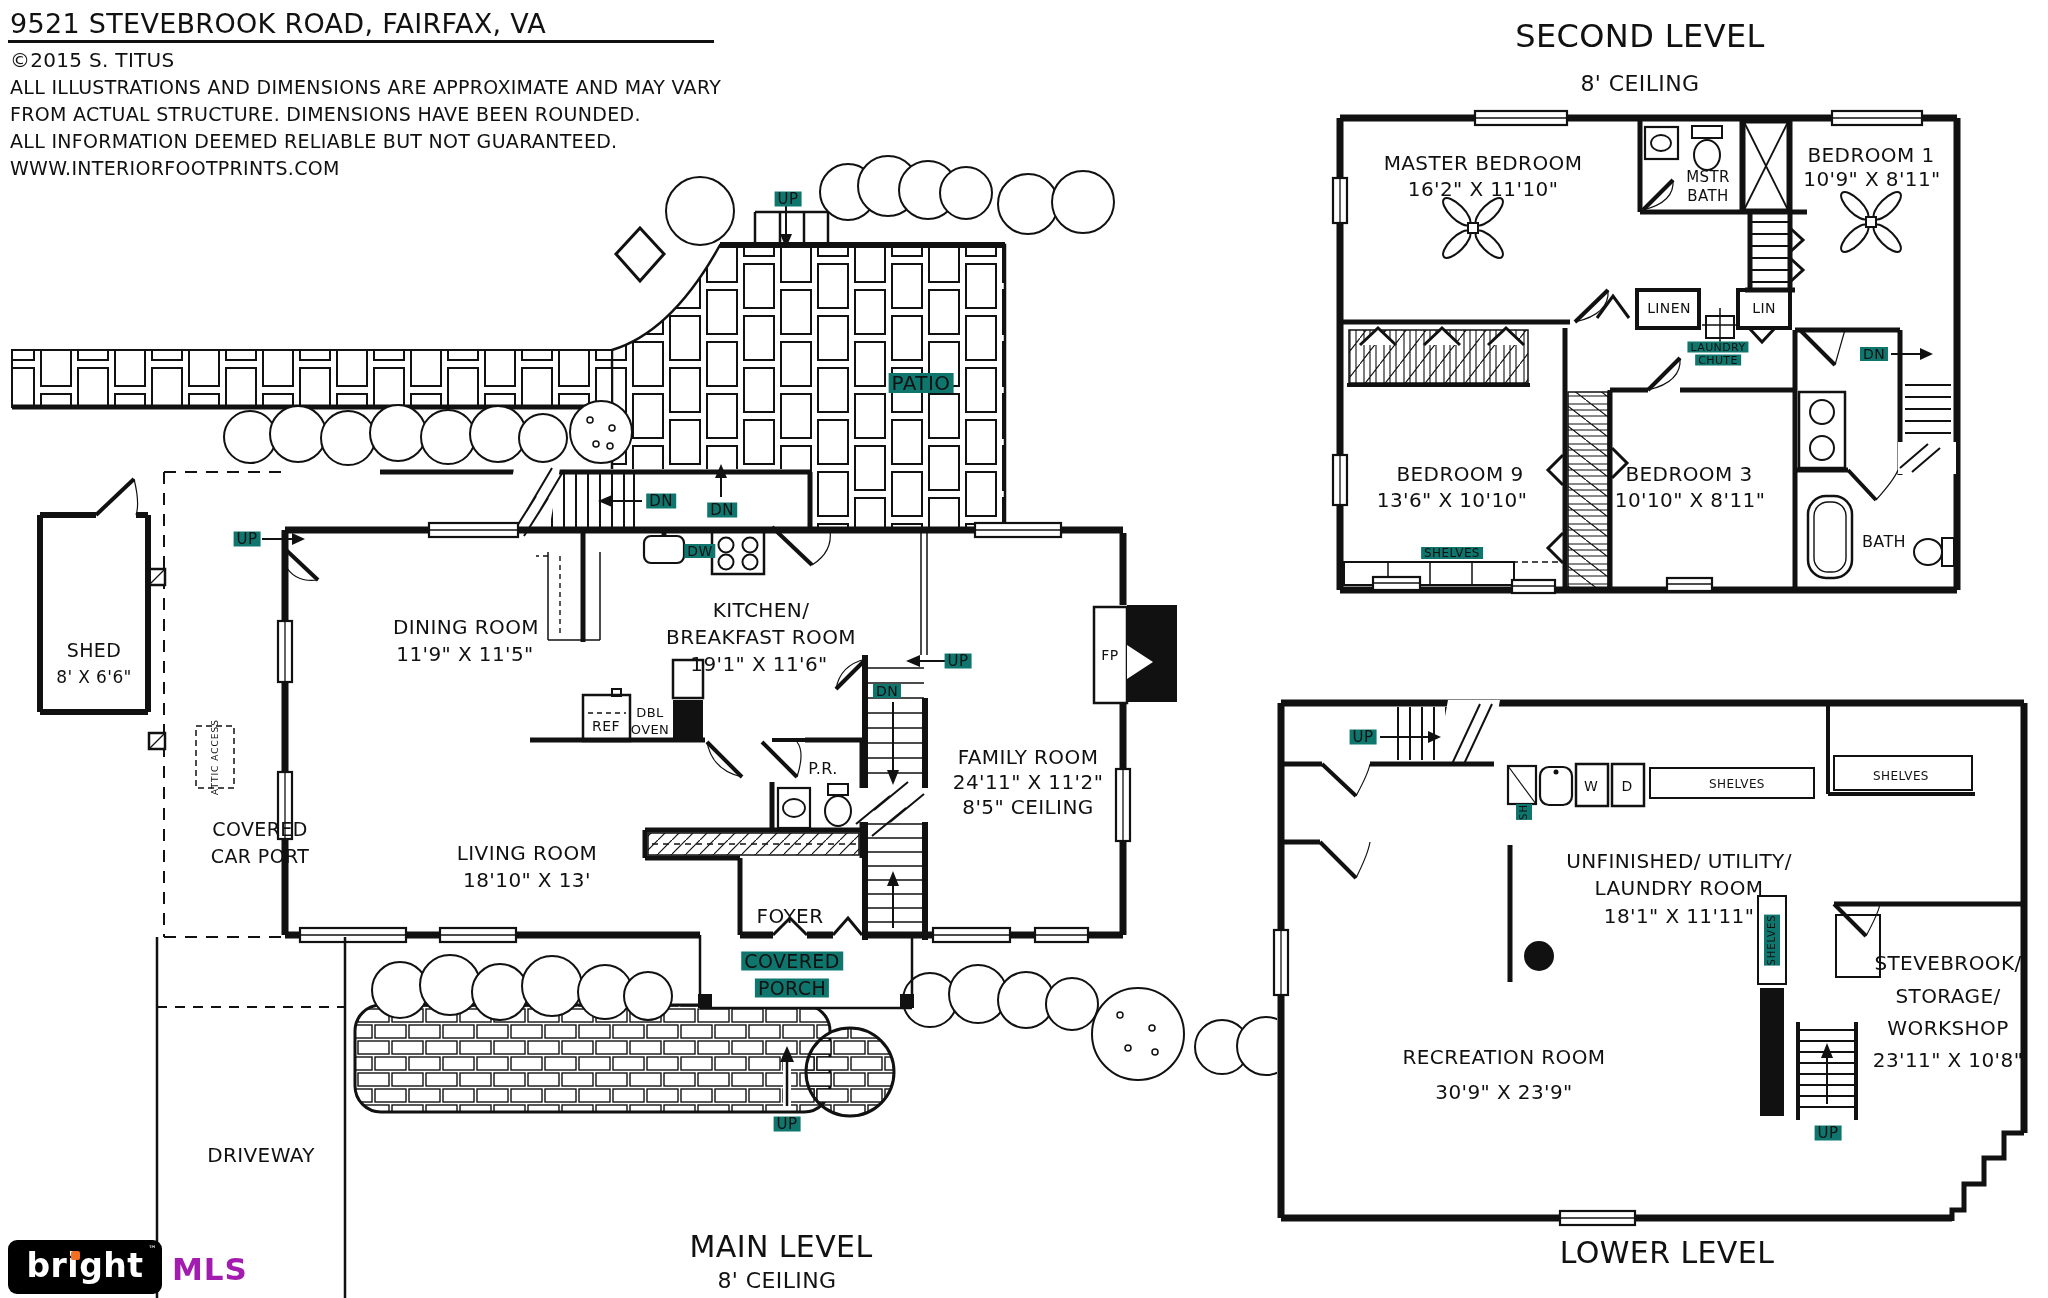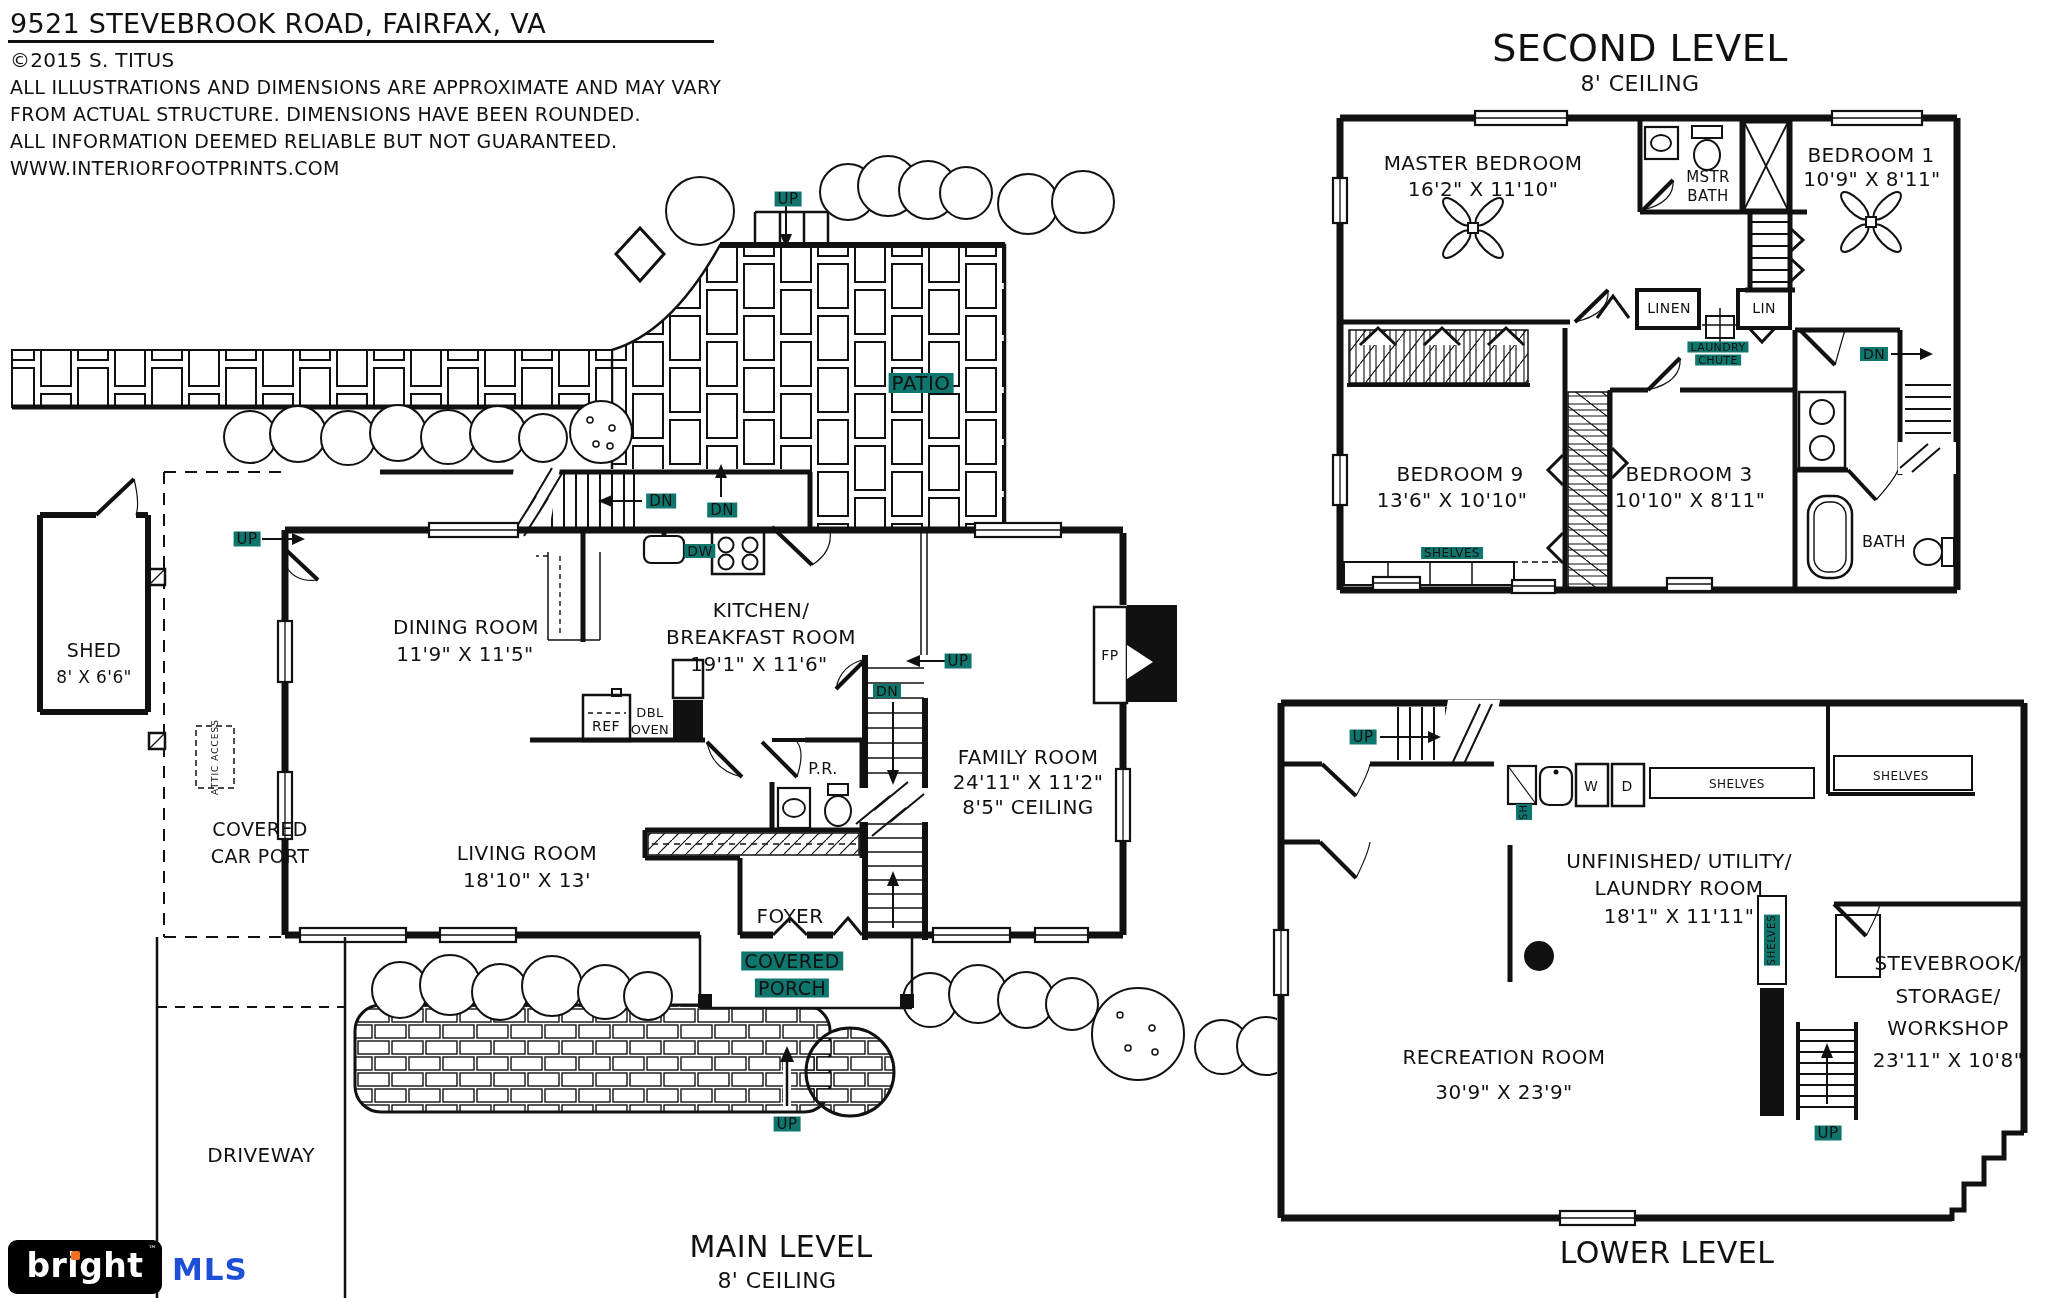--- a/index.html
+++ b/index.html
@@ -484,21 +484,21 @@
 <div class="lbl chip" style="left:787px;top:1124px;font-size:15px">UP</div>
 <div class="lbl" style="left:260px;top:829px;font-size:19px">COVERED</div>
 <div class="lbl" style="left:260px;top:856px;font-size:19px">CAR PORT</div>
 <div class="lbl vert" style="left:215px;top:757px;font-size:9px">ATTIC ACCESS</div>
 <div class="lbl" style="left:94px;top:650px;font-size:19px">SHED</div>
 <div class="lbl" style="left:94px;top:677px;font-size:17px">8' X 6'6"</div>
 <div class="lbl" style="left:261px;top:1155px;font-size:20px">DRIVEWAY</div>
 <div class="lbl" style="left:781px;top:1247px;font-size:30px">MAIN LEVEL</div>
 <div class="lbl" style="left:777px;top:1281px;font-size:22px">8' CEILING</div>
 
-<div class="lbl" style="left:1640px;top:48px;font-size:38px">SECOND LEVEL</div>
+<div class="lbl" style="left:1640px;top:36px;font-size:32px">SECOND LEVEL</div>
 <div class="lbl" style="left:1640px;top:84px;font-size:22px">8' CEILING</div>
 <div class="lbl" style="left:1483px;top:163px;font-size:20px">MASTER BEDROOM</div>
 <div class="lbl" style="left:1483px;top:189px;font-size:20px">16'2" X 11'10"</div>
 <div class="lbl" style="left:1708px;top:177px;font-size:15px">MSTR</div>
 <div class="lbl" style="left:1708px;top:196px;font-size:15px">BATH</div>
 <div class="lbl" style="left:1871px;top:155px;font-size:20px">BEDROOM 1</div>
 <div class="lbl" style="left:1872px;top:179px;font-size:20px">10'9" X 8'11"</div>
 <div class="lbl" style="left:1669px;top:308px;font-size:14px">LINEN</div>
 <div class="lbl" style="left:1764px;top:308px;font-size:14px">LIN</div>
 <div class="lbl chip" style="left:1718px;top:347px;font-size:11px">LAUNDRY</div>
@@ -528,15 +528,15 @@
 <div class="lbl" style="left:1504px;top:1057px;font-size:20px">RECREATION ROOM</div>
 <div class="lbl" style="left:1504px;top:1092px;font-size:20px">30'9" X 23'9"</div>
 <div class="lbl chip" style="left:1828px;top:1133px;font-size:15px">UP</div>
 <div class="lbl" style="left:1667px;top:1253px;font-size:30px">LOWER LEVEL</div>
 
 <div class="logo-box">
   <span class="logo-brand">bright</span>
   <span class="logo-dot" id="logo-dot" style="background: rgb(243, 111, 33);"></span>
   <span class="logo-tm">™</span>
 </div>
-<div class="logo-mls" id="logo-mls" style="color: #1d4ed8;">MLS</div>
+<div class="logo-mls" id="logo-mls" style="color: #a21caf;">MLS</div>
 
 </div>
 
 </body></html>

